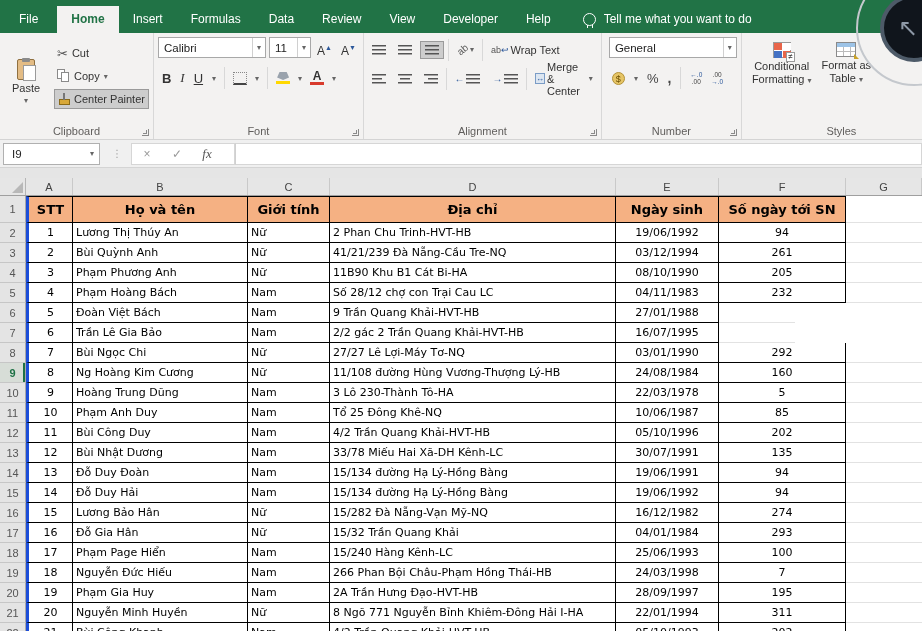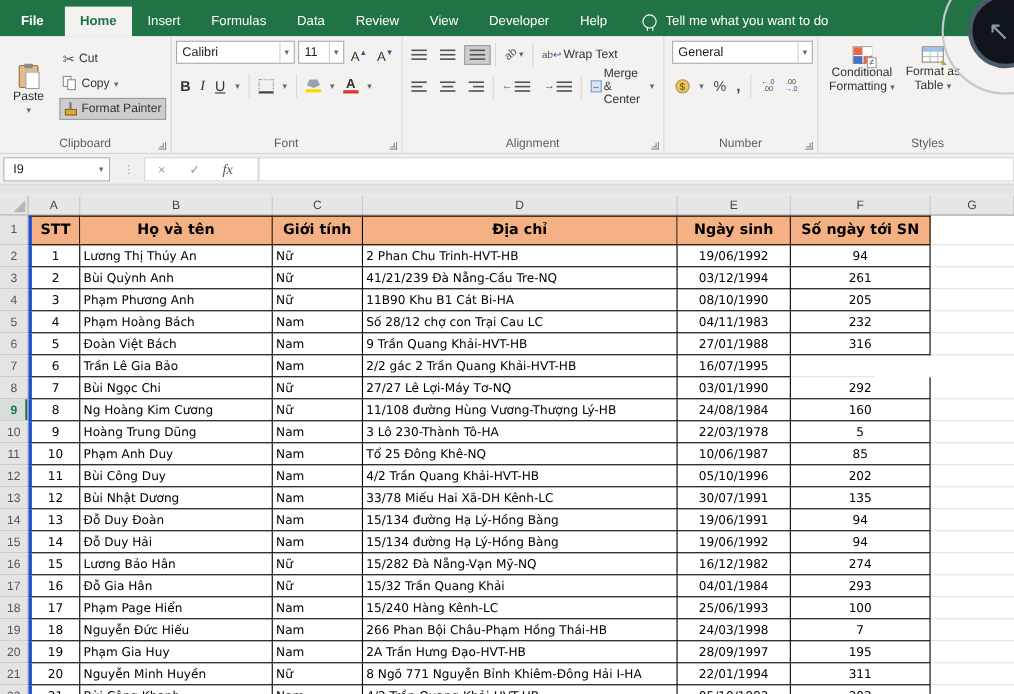--- a/index.html
+++ b/index.html
@@ -4,21 +4,21 @@
 <style>
   * { margin:0; padding:0; box-sizing:border-box; }
   html,body { width:922px; height:631px; overflow:hidden; background:#fff;
     font-family:"Liberation Sans", sans-serif; }
   body { position:relative; }
 
   
   .tabbar { height:33px; background:#217346; display:flex; align-items:flex-end; position:relative; }
   #tabs { display:flex; align-items:flex-end; height:100%; }
   .tab { color:#fff; font-size:12px; padding:6px 14px 7px; cursor:default; }
-  .tab.file { padding:6px 19px 7px; font-weight:bold; }
+  .tab.file { padding:6px 19px 7px; font-weight:normal; }
   .tab.active { background:#f3f2f1; color:#217346; font-weight:bold; }
   .tellme { display:flex; align-items:center; gap:8px; color:#fff; font-size:12px; margin:0 0 7px 18px; }
   .bulb { width:13px; height:13px; border:1.5px solid #fff; border-radius:50%; position:relative; }
   .bulb:after { content:""; position:absolute; left:3px; top:11px; width:4px; height:3px; border-left:1.5px solid #fff; border-right:1.5px solid #fff; }
   .watermark { position:absolute; top:-6px; right:-26px; width:68px; height:68px; border-radius:50%;
     background:#10151c; border:4px solid #4d5a68; z-index:50; display:flex; align-items:center; justify-content:center; }
   .watermark span { color:#8d98a6; font-size:24px; transform:translate(-6px,0); }
   .watermark-ring { position:absolute; top:-30px; right:-50px; width:116px; height:116px; border-radius:50%;
     border:2px solid #c4c8cd; z-index:40; pointer-events:none; }
 
@@ -181,21 +181,21 @@
       <div class="sbtn">
         <span class="ic-copy">
             <b></b>
             <b></b>
           </span>
         <span class="btxt">Copy</span>
         <span class="arrow">▾</span>
       </div>
       <div class="sbtn sel">
         <span class="ic-brush"></span>
-        <span class="btxt">Format Painter</span>
+        <span class="btxt">Center Painter</span>
       </div>
     </div>
     <div class="grp-label">Clipboard</div>
     <div class="launcher"></div>
   </div>
 
   <div class="grp font">
     <div class="font-row1">
       <div class="combo font-name">
         <span>Calibri</span>
@@ -409,21 +409,20 @@
         <div class="tcell a-c" style="width: 127px;">232</div>
         <div class="gcell" style="width: 76px;"></div>
       </div>
       <div class="grow" style="height: 20px;">
         <div class="rh">6</div>
         <div class="tcell a-c first" style="width: 47px;">5</div>
         <div class="tcell a-l" style="width: 175px;">Đoàn Việt Bách</div>
         <div class="tcell a-l" style="width: 82px;">Nam</div>
         <div class="tcell a-l" style="width: 286px;">9 Trần Quang Khải-HVT-HB</div>
         <div class="tcell a-c" style="width: 103px;">27/01/1988</div>
-        <div class="tcell a-c" style="width: 127px;">316</div>
         <div class="gcell" style="width: 76px;"></div>
       </div>
       <div class="grow" style="height: 20px;">
         <div class="rh">7</div>
         <div class="tcell a-c first" style="width: 47px;">6</div>
         <div class="tcell a-l" style="width: 175px;">Trần Lê Gia Bảo</div>
         <div class="tcell a-l" style="width: 82px;">Nam</div>
         <div class="tcell a-l" style="width: 286px;">2/2 gác 2 Trần Quang Khải-HVT-HB</div>
         <div class="tcell a-c" style="width: 103px;">16/07/1995</div>
         <div class="gcell" style="width: 76px;"></div>

